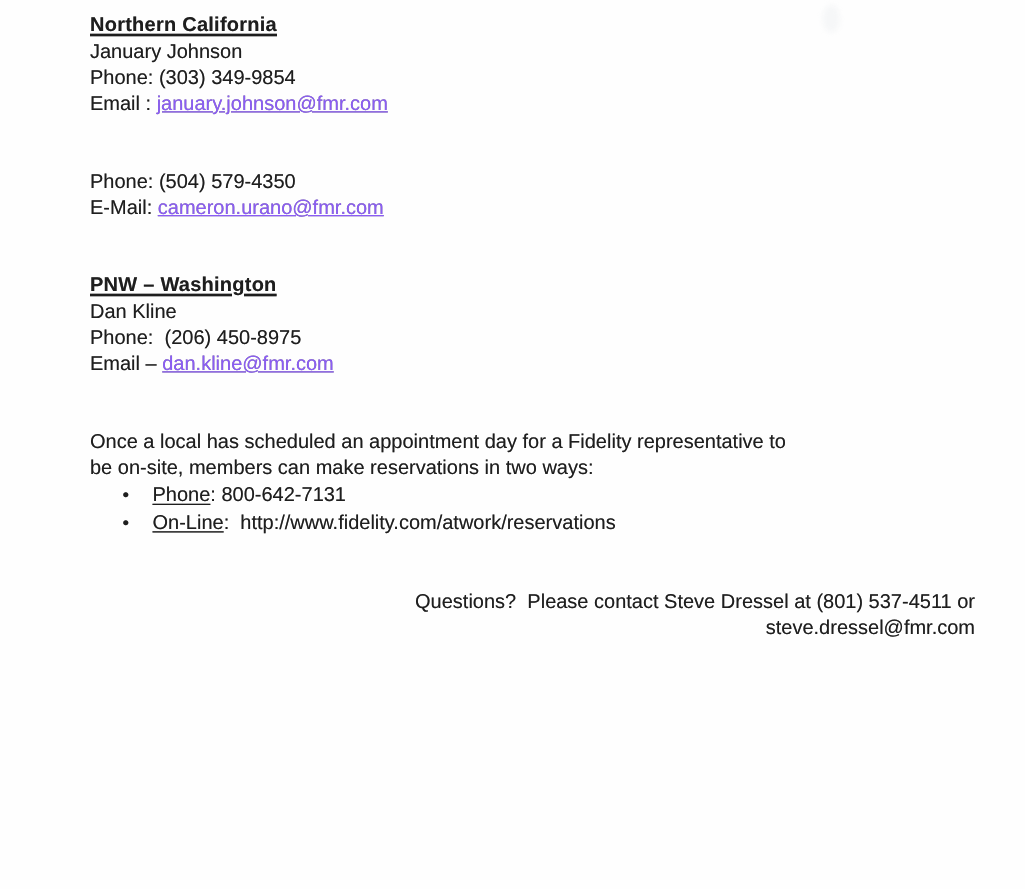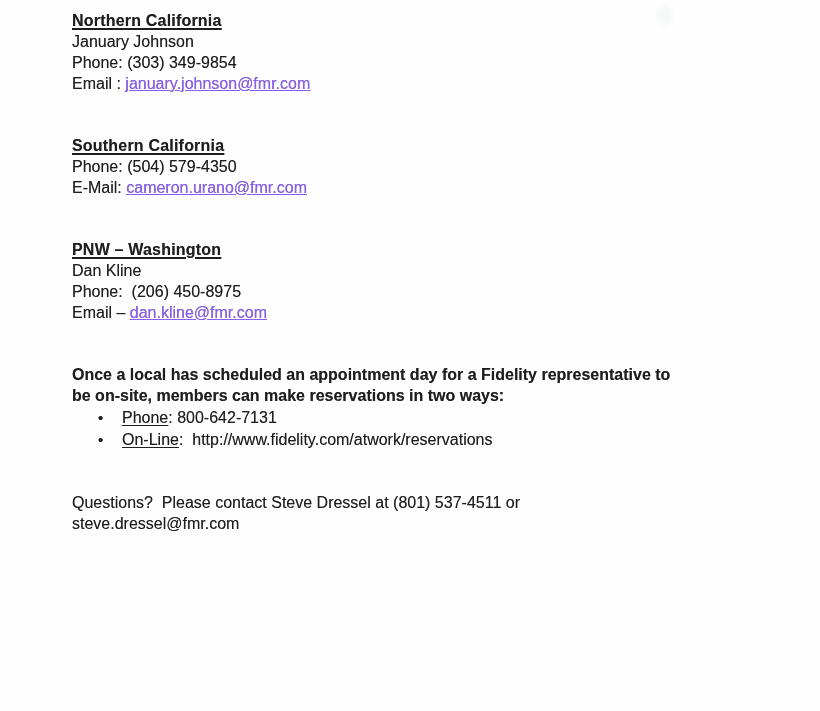--- a/index.html
+++ b/index.html
@@ -34,57 +34,56 @@
     text-underline-offset: 2px;
     letter-spacing: 0.2px;
   }
   .line { line-height: 21px; }
   .label { white-space: pre; text-align: center; }
   a.email-link, .email-link {
     color: #8b5cf6;
     text-decoration: underline;
     cursor: pointer;
   }
-  .para { margin-top: 0; line-height: 21.5px; font-weight: bold; }
+  .para { margin-top: 0; line-height: 21.5px; }
   .para .line { white-space: pre; }
   .bullet-list { margin-top: 1px; }
   .bullet-item {
     display: flex;
     align-items: baseline;
     line-height: 22px;
   }
   .bullet-dot {
     width: 50px;
     padding-left: 26px;
     flex: 0 0 50px;
     font-size: 15px;
   }
   .bullet-label {
     text-decoration: underline;
     text-underline-offset: 2px;
   }
   .sep, .bullet-value { white-space: pre; }
-  .footer { margin-top: 41px; line-height: 21.5px; }
+  .footer { margin-top: 41px; line-height: 21.5px; text-align: right; }
   .footer .line { white-space: pre; }
 </style>
 </head>
 <body>
 
 <div class="page">
   <div class="scan-artifact"></div>
 
   <div class="contact-block">
     <div class="region-heading">Northern California</div>
     <div class="line">January Johnson</div>
     <div class="line"><span class="label">Phone: </span><span>(303) 349-9854</span></div>
     <div class="line"><span class="label">Email : </span><a class="email-link">january.johnson@fmr.com</a></div>
   </div>
 
   <div class="contact-block">
-    <div class="region-heading">Southern California</div>
     <div class="line"><span class="label">Phone: </span><span>(504) 579-4350</span></div>
     <div class="line"><span class="label">E-Mail: </span><a class="email-link">cameron.urano@fmr.com</a></div>
   </div>
 
   <div class="contact-block">
     <div class="region-heading">PNW – Washington</div>
     <div class="line">Dan Kline</div>
     <div class="line"><span class="label">Phone:  </span><span>(206) 450-8975</span></div>
     <div class="line"><span class="label">Email – </span><a class="email-link">dan.kline@fmr.com</a></div>
   </div>

